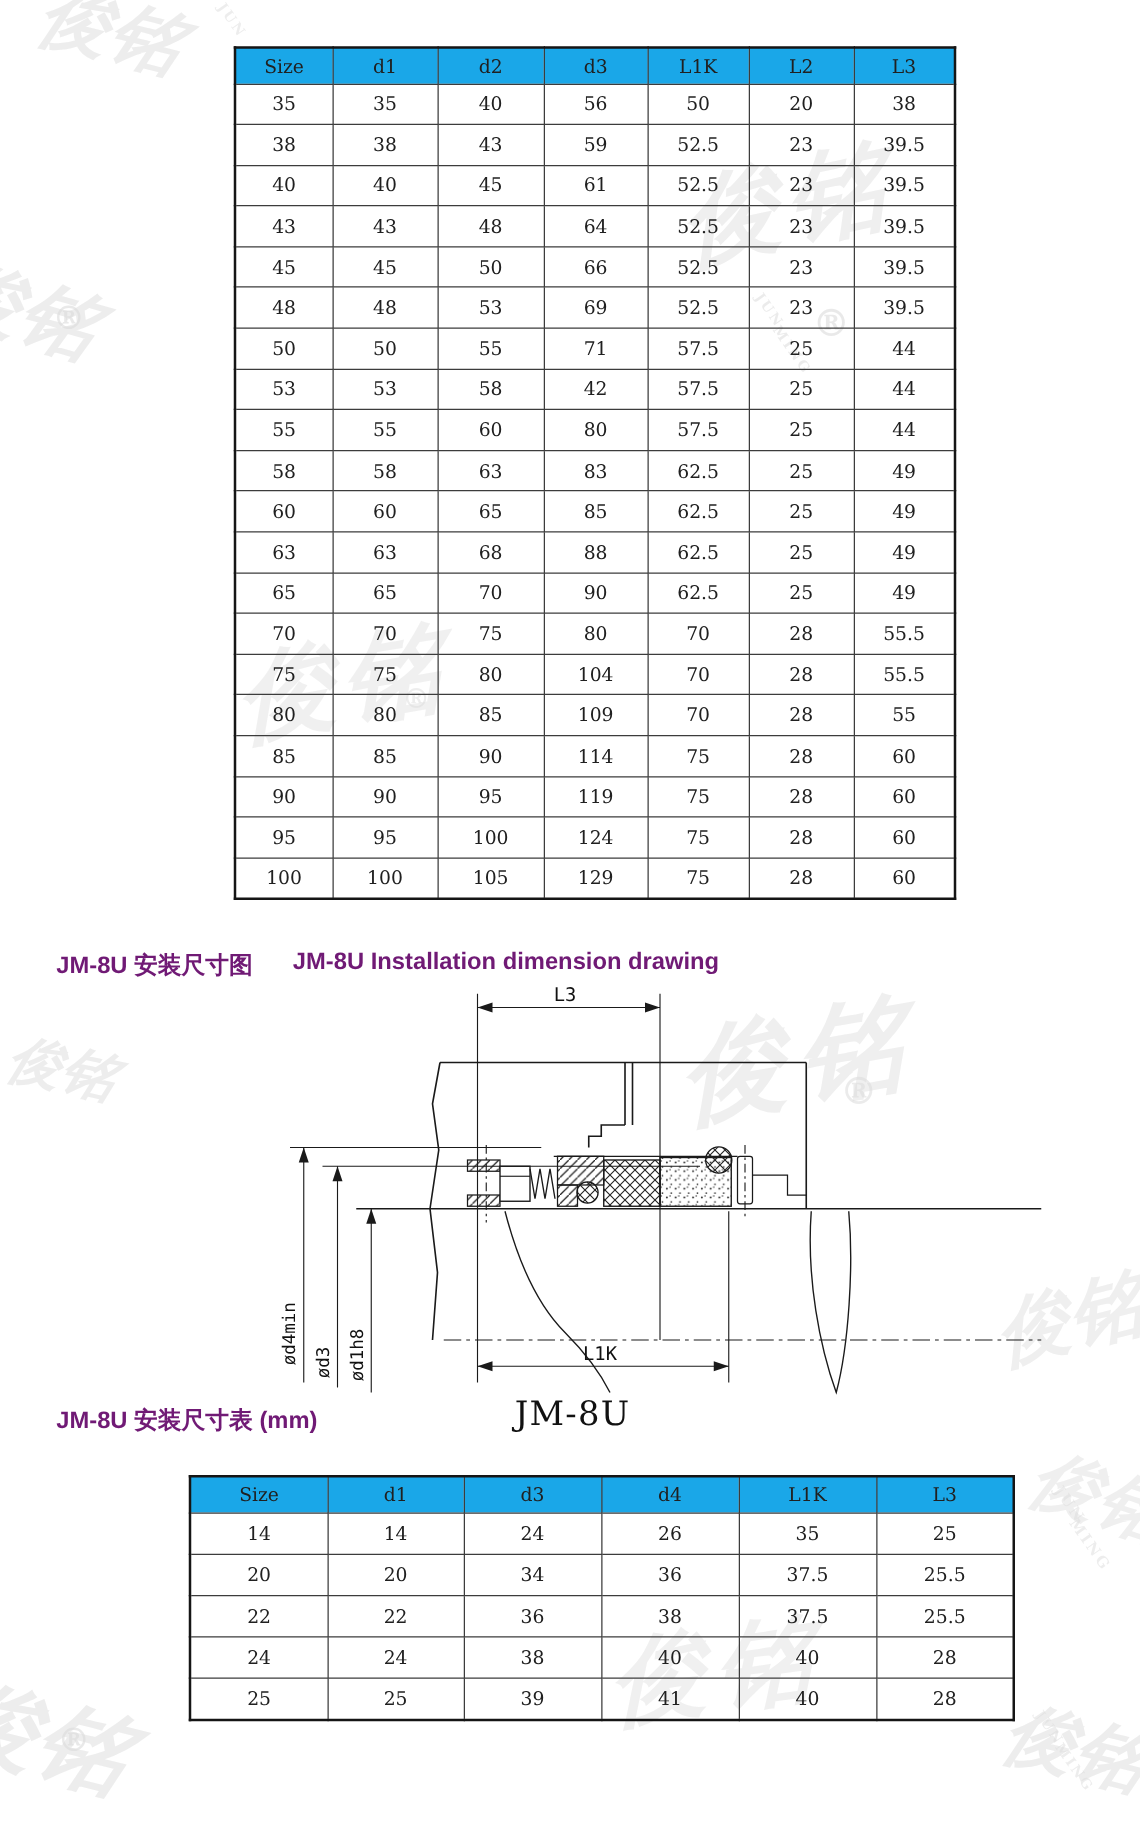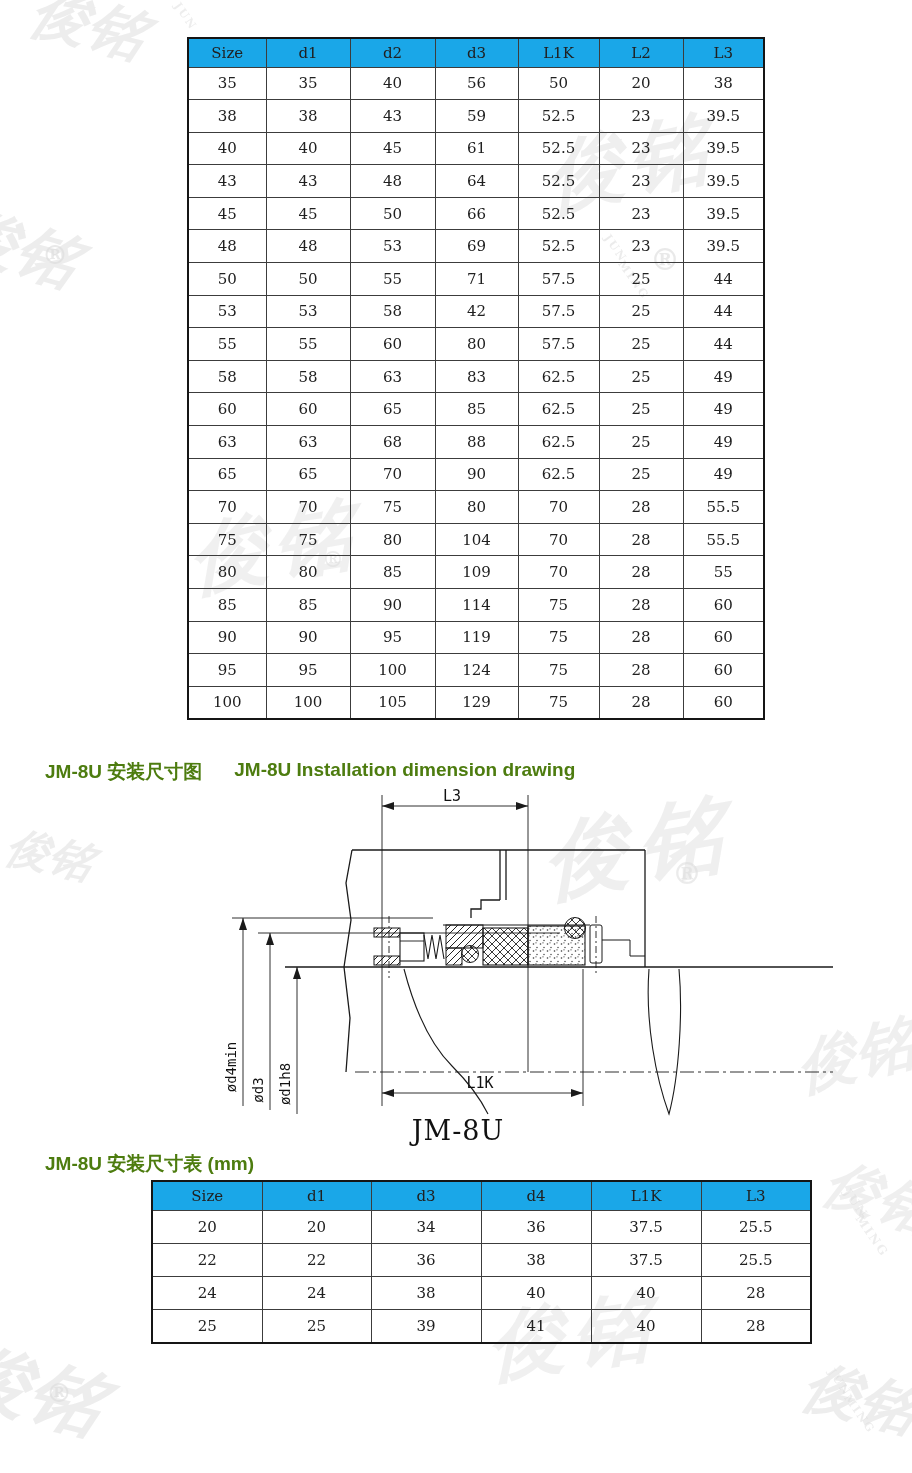--- a/index.html
+++ b/index.html
@@ -19,23 +19,23 @@
   table.dim-table th{background:var(--header_bg);color:var(--header_text);font-weight:normal;
       height:29px;}
   table.dim-table th,table.dim-table td{border:1px solid var(--grid);text-align:center;
       vertical-align:middle;font-family:"DejaVu Serif",serif;font-size:15px;color:var(--text);}
   table.t-top{left:187px;top:37px;width:576px;}
   table.t-top td{height:32.6px;}
   table.t-bottom{left:151px;top:1180px;width:659px;}
   table.t-bottom td{height:33.2px;}
   
   .sec-title{position:absolute;left:45px;display:flex;gap:32px;z-index:2;
-      font-weight:bold;font-size:19px;color:#4d7c0f;}
+      font-weight:bold;font-size:19px;color:#701a75;}
   #title-drawing{top:759px;}
-  #title-table{top:1151px;}
+  #title-table{top:1123px;}
   
   .drawing{position:absolute;left:0;top:788px;width:912px;height:368px;z-index:1;}
   .dimtxt{font-family:"DejaVu Sans Mono",monospace;font-size:15px;fill:#111;}
   .diatxt{font-family:"DejaVu Sans Mono",monospace;font-size:14px;fill:#111;}
   .captxt{font-family:"DejaVu Serif",serif;font-size:27px;fill:#111;letter-spacing:1px;}
 </style>
 </head>
 <body>
 
 <div class="page">
@@ -380,20 +380,28 @@
           <th>Size</th>
           <th>d1</th>
           <th>d3</th>
           <th>d4</th>
           <th>L1K</th>
           <th>L3</th>
         </tr>
       </thead>
       <tbody>
         <tr>
+          <td>14</td>
+          <td>14</td>
+          <td>24</td>
+          <td>26</td>
+          <td>35</td>
+          <td>25</td>
+        </tr>
+        <tr>
           <td>20</td>
           <td>20</td>
           <td>34</td>
           <td>36</td>
           <td>37.5</td>
           <td>25.5</td>
         </tr>
         <tr>
           <td>22</td>
           <td>22</td>

